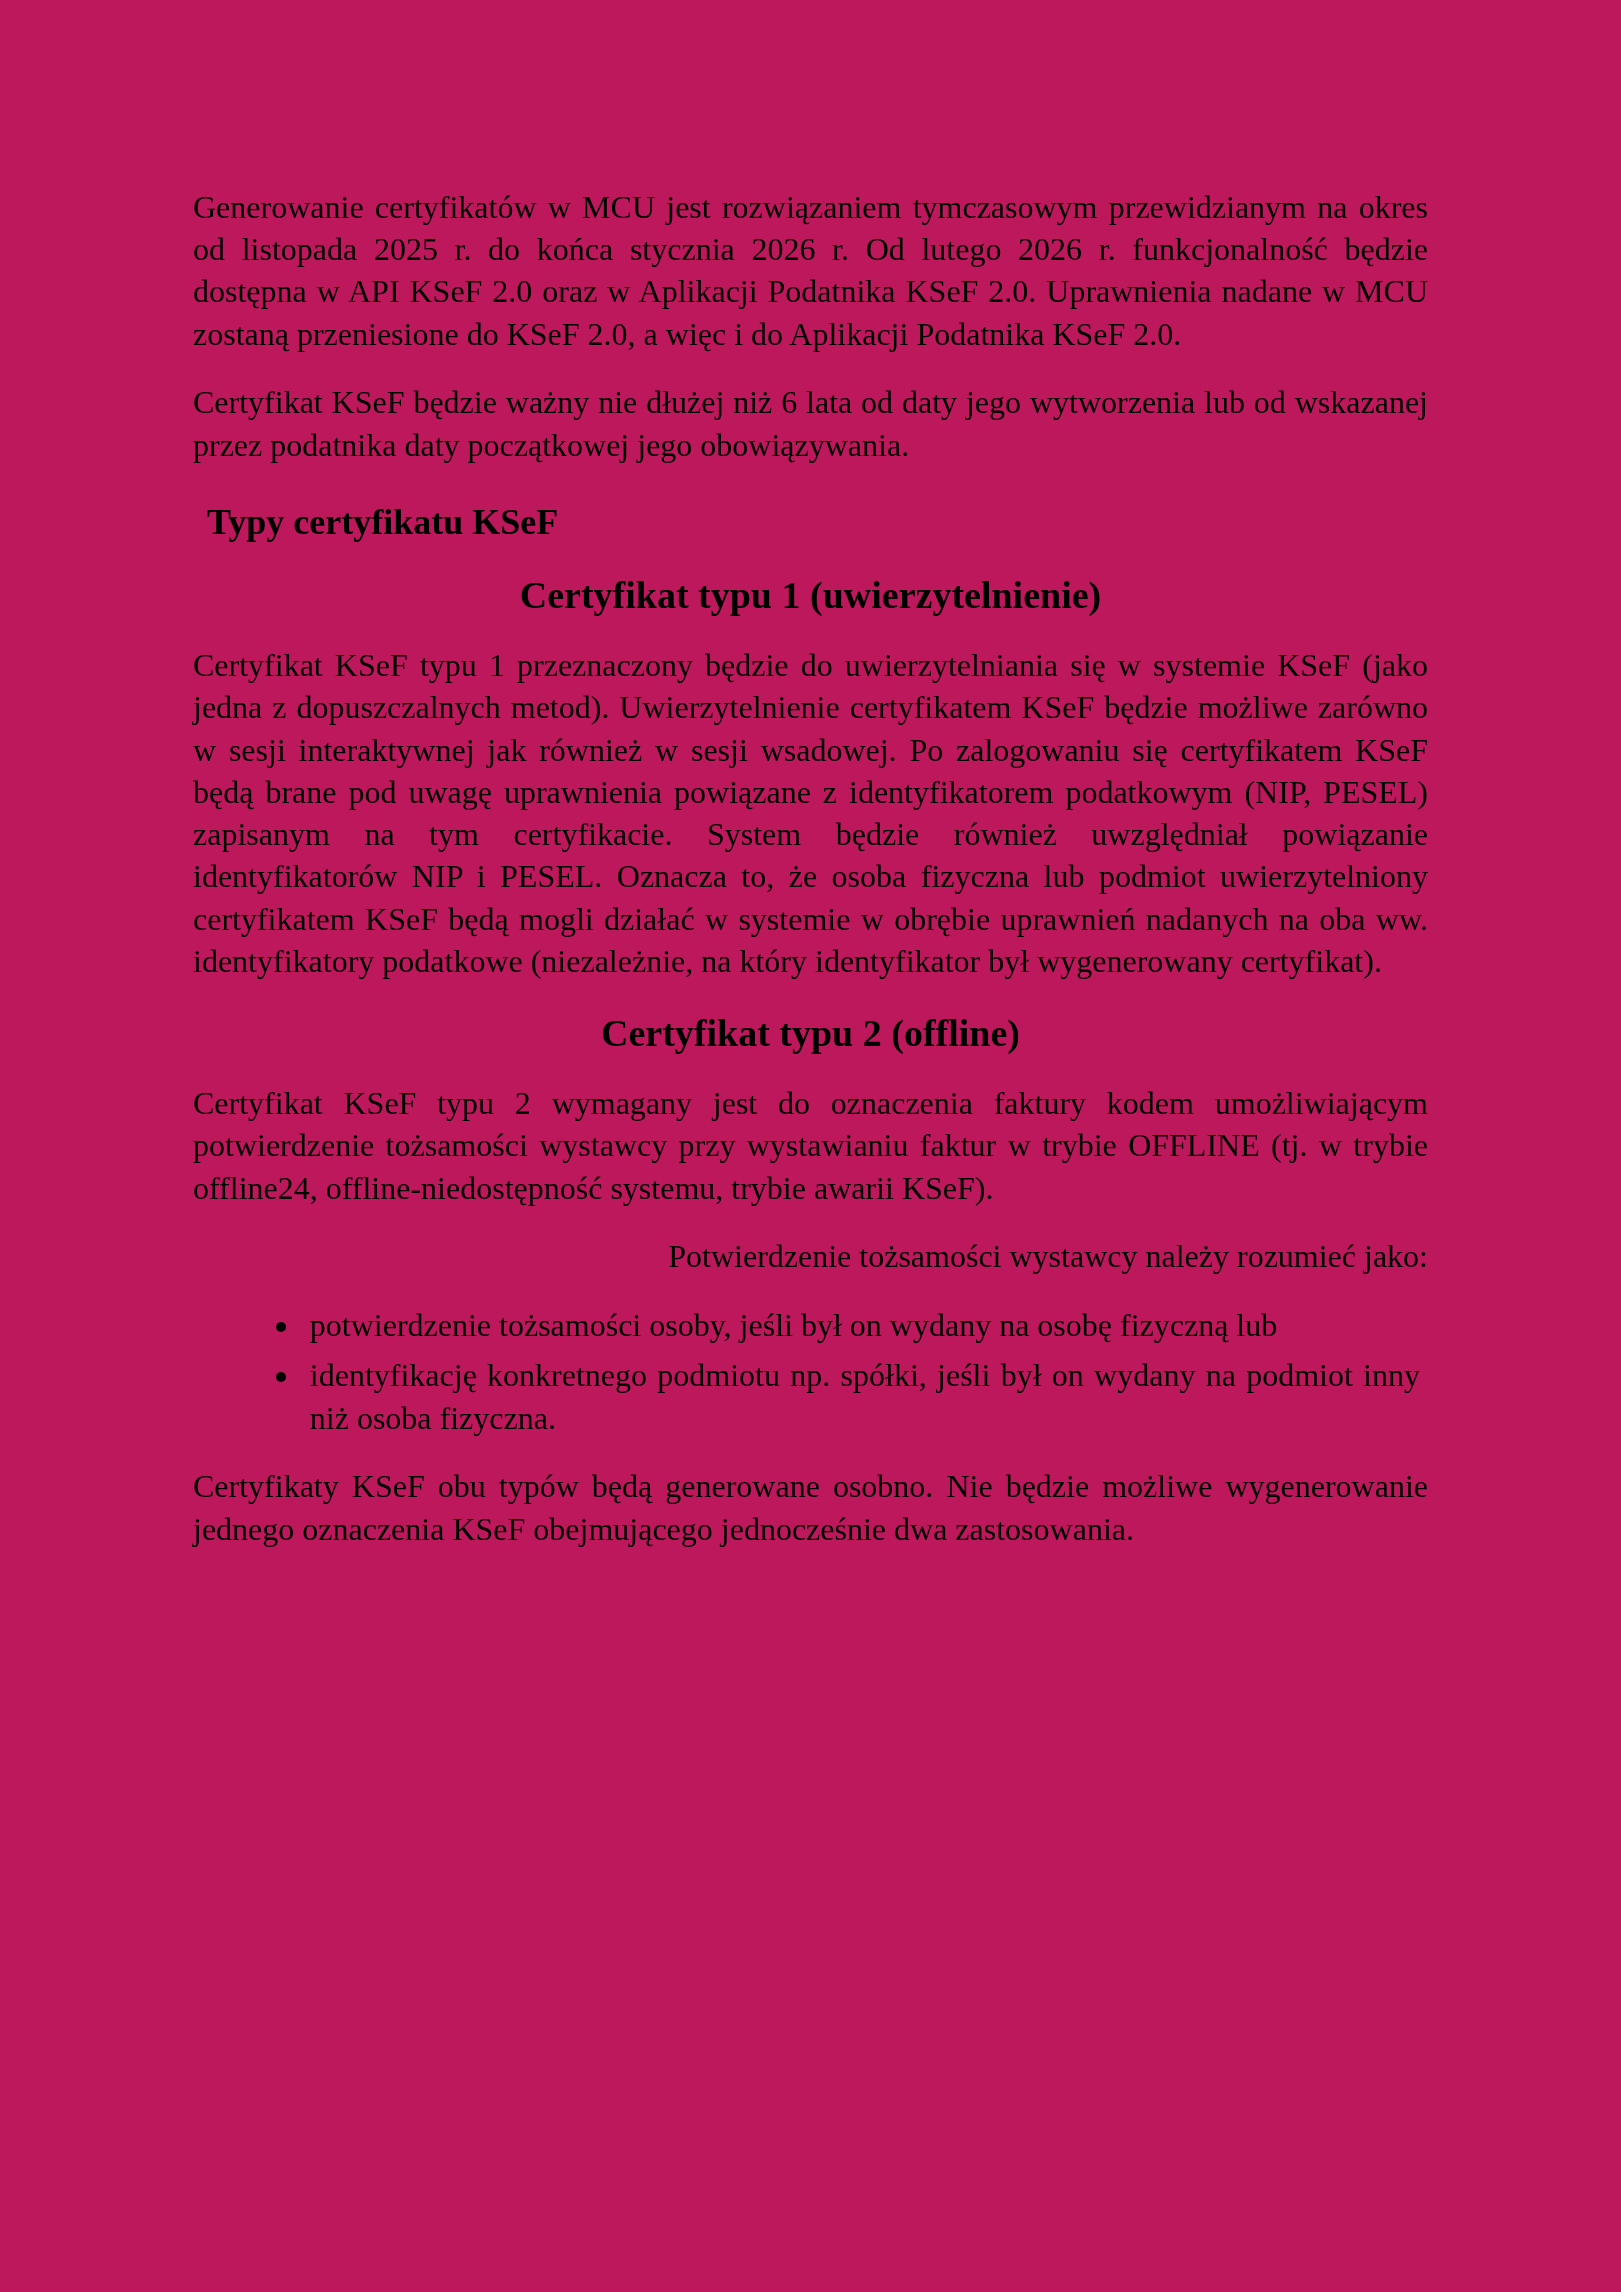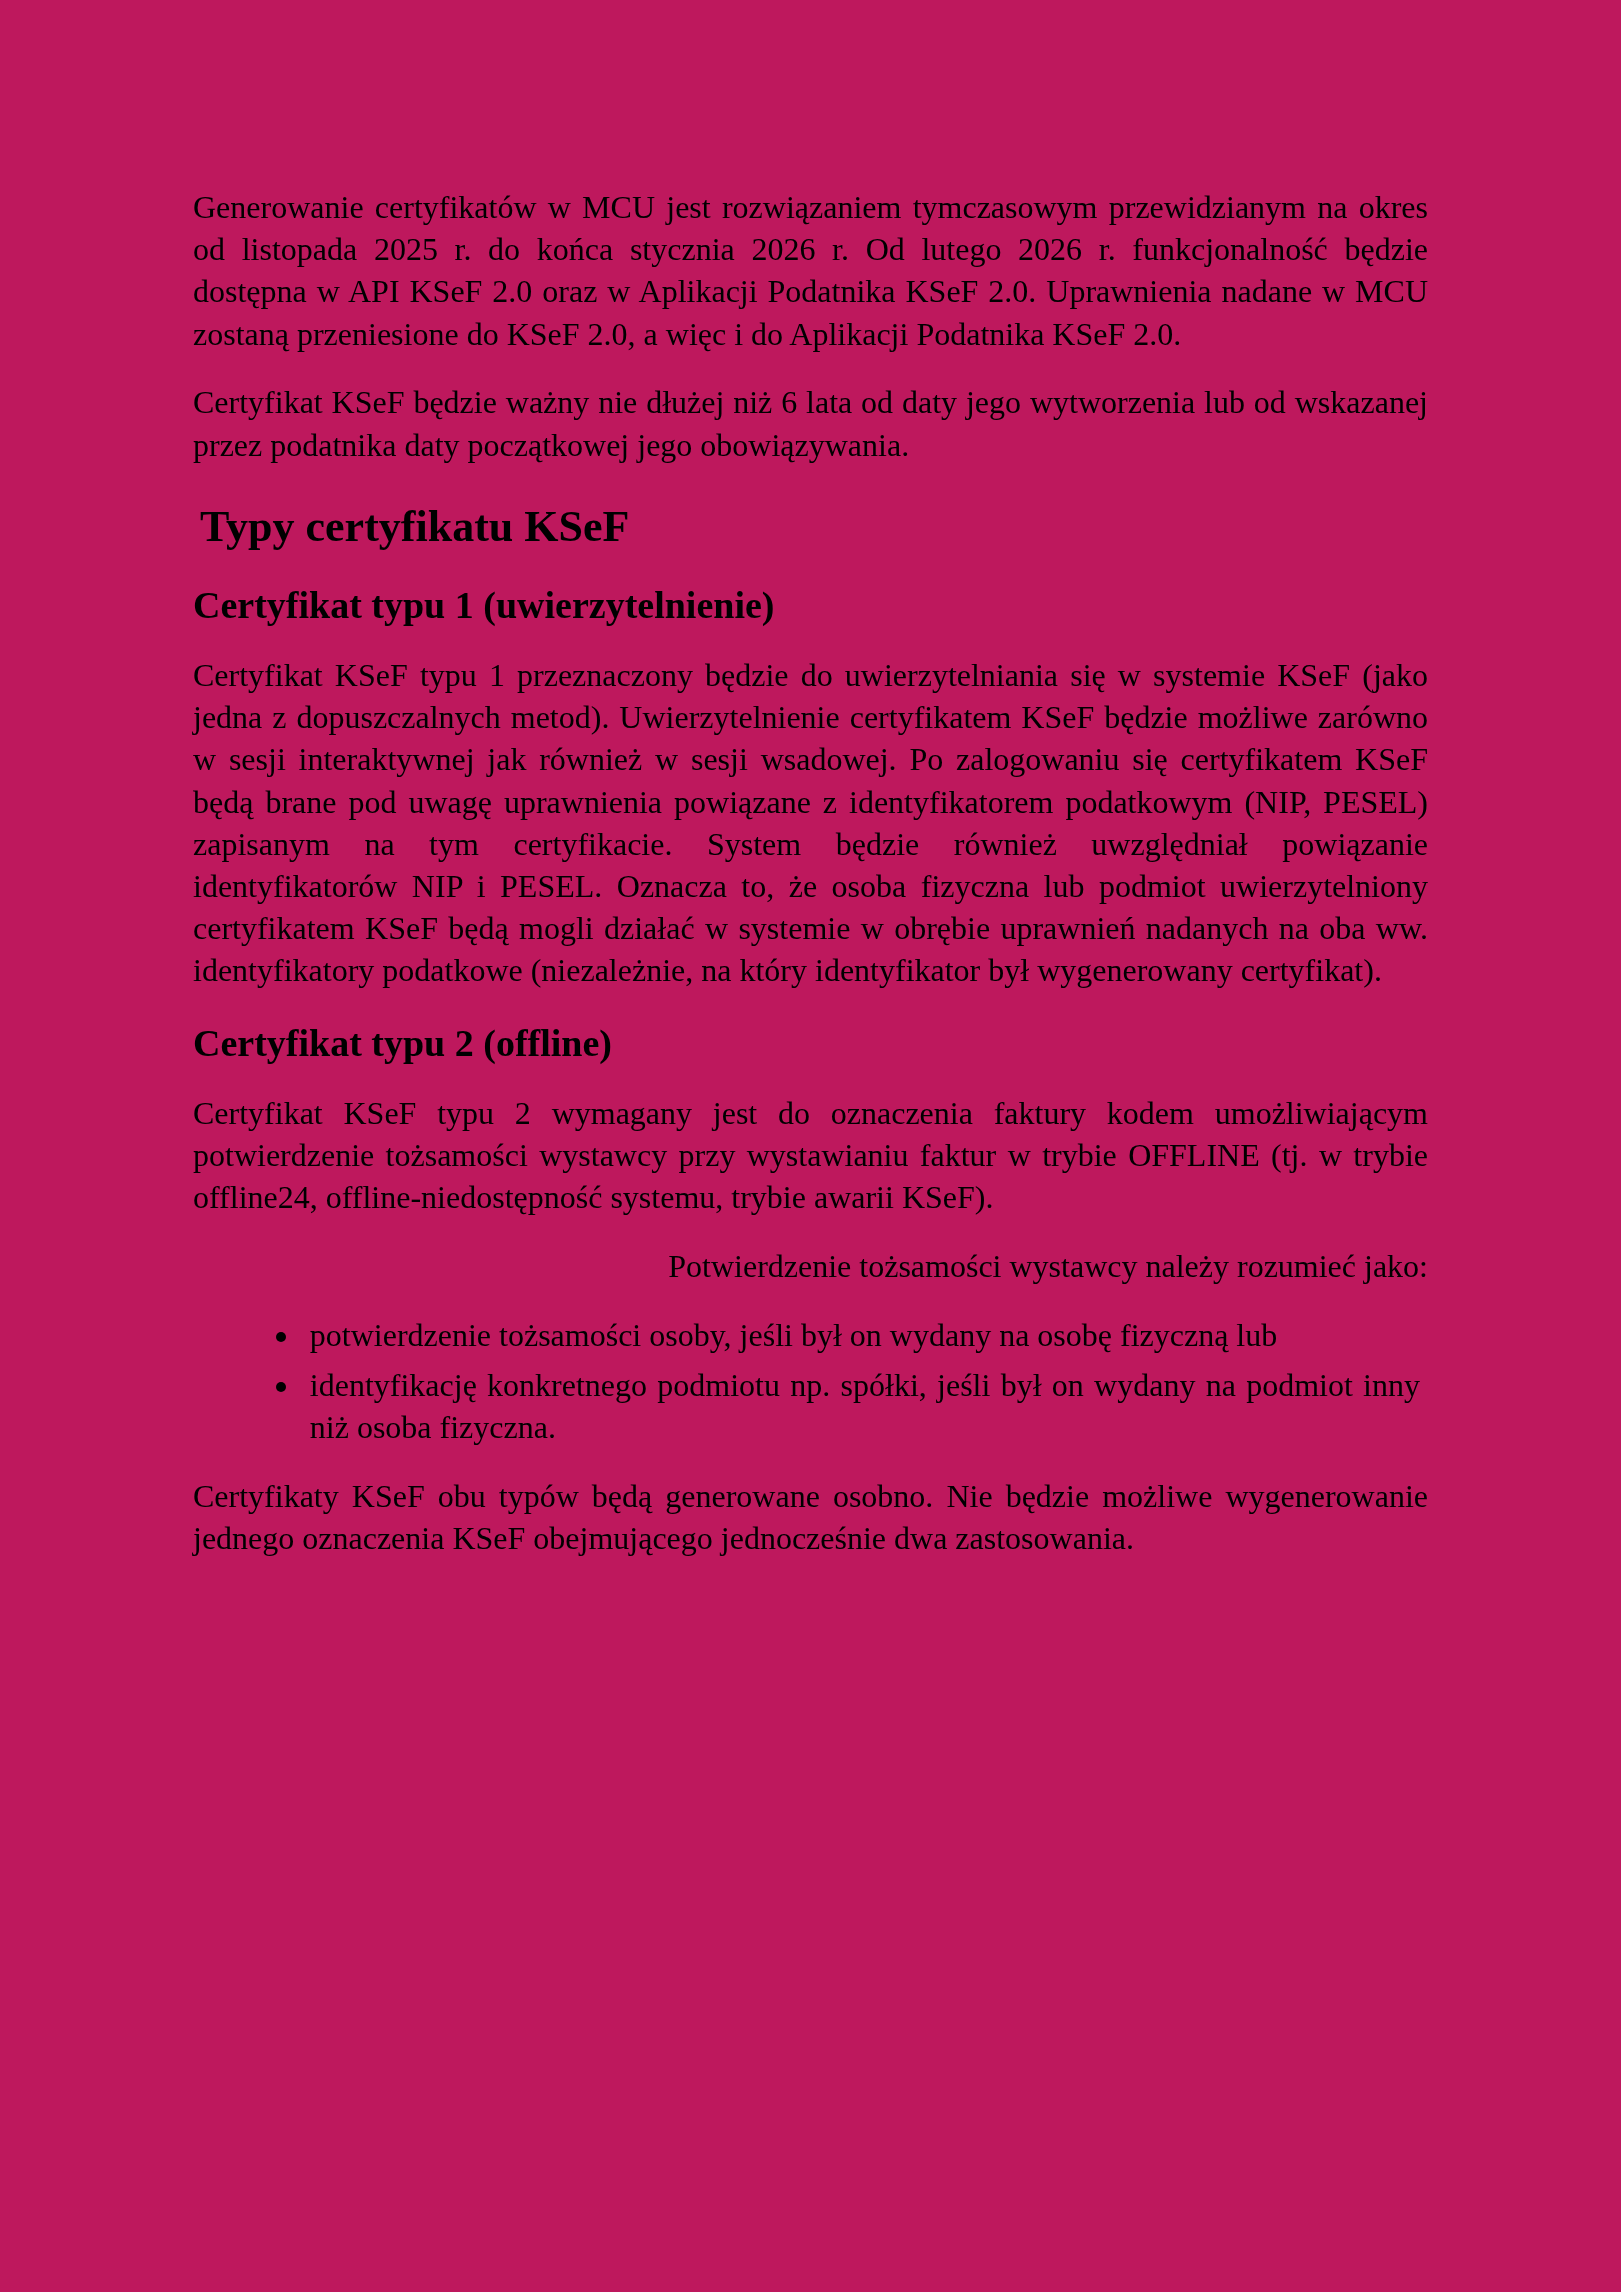--- a/index.html
+++ b/index.html
@@ -23,33 +23,33 @@
   }
   .page p {
     margin: 0 0 26.5px 0;
     text-align: justify;
   }
   .page p.single-line {
     text-align: right;
   }
   h1.doc-h1 {
     font-family: "Liberation Serif", "DejaVu Serif", serif;
-    font-size: 44px;
+    font-size: 36px;
     line-height: 1.2;
     font-weight: bold;
-    margin: 35px 0 29px 7px;
+    margin: 35px 0 29px 14px;
     text-align: left;
   }
   h2.doc-h2 {
     font-family: "Liberation Serif", "DejaVu Serif", serif;
     font-size: 38px;
     line-height: 1.2;
     font-weight: bold;
     margin: 29px 0 25.5px 0;
-    text-align: left;
+    text-align: center;
   }
   ul.doc-list {
     margin: 0 0 26.5px 0;
     padding-left: 101px;
     list-style: disc outside;
   }
   ul.doc-list li {
     text-align: justify;
     padding-left: 7.8px;
     margin: 8px;

